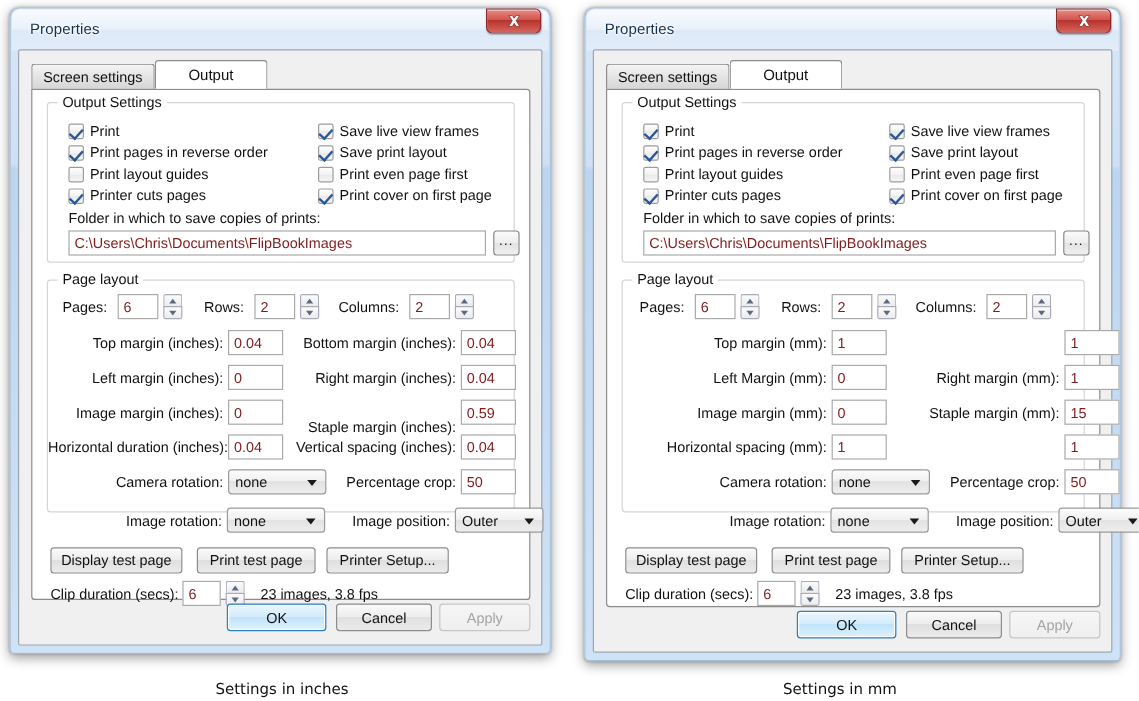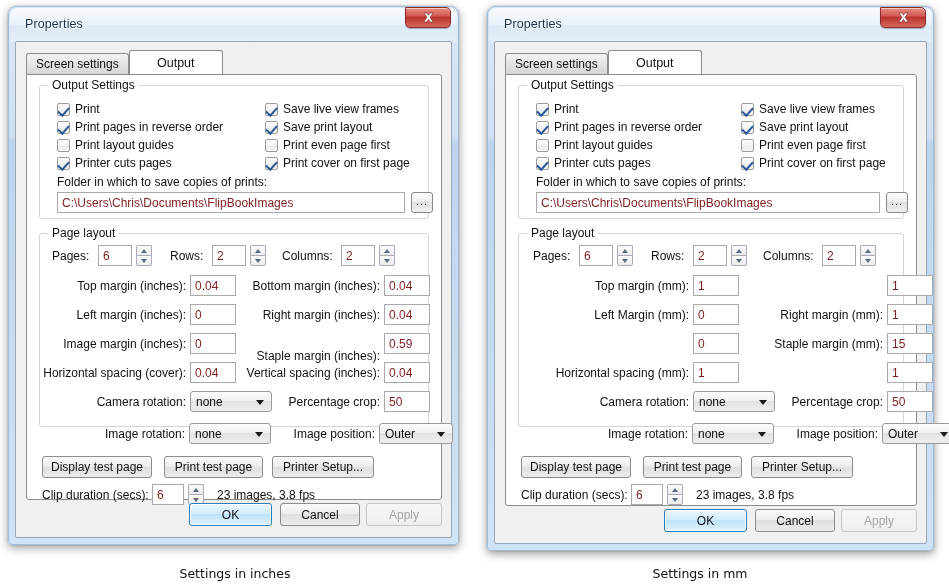--- a/index.html
+++ b/index.html
@@ -345,21 +345,21 @@
 
           <span class="lbl right" style="left:0px; width:146px; top:103px;">Image margin (inches):</span>
           <div class="txt" style="left:150px; top:99px; width:46px; height:21px;">
             <span>0</span>
           </div>
           <span class="lbl right" style="left:190px; width:150px; top:103px;margin-top:12px;">Staple margin (inches):</span>
           <div class="txt" style="left:344px; top:99px; width:46px; height:21px;">
             <span>0.59</span>
           </div>
 
-          <span class="lbl right" style="left:0px; width:146px; top:132px;">Horizontal spacing (cover):</span>
+          <span class="lbl right" style="left:0px; width:146px; top:132px;">Horizontal duration (inches):</span>
           <div class="txt" style="left:150px; top:128px; width:46px; height:21px;">
             <span>0.04</span>
           </div>
           <span class="lbl right" style="left:190px; width:150px; top:132px;">Vertical spacing (inches):</span>
           <div class="txt" style="left:344px; top:128px; width:46px; height:21px;">
             <span>0.04</span>
           </div>
 
           <span class="lbl right" style="left:0px; width:146px; top:161px;">Camera rotation:</span>
           <div class="combo" style="left:150px; top:157px; width:82px; height:21px;">
@@ -545,20 +545,21 @@
 
           <span class="lbl right" style="left:0px; width:170px; top:74px;">Left Margin (mm):</span>
           <div class="txt" style="left:174px; top:70px; width:46px; height:21px;">
             <span>0</span>
           </div>
           <span class="lbl right" style="left:200px; width:164px; top:74px;">Right margin (mm):</span>
           <div class="txt" style="left:368px; top:70px; width:46px; height:21px;">
             <span>1</span>
           </div>
 
+          <span class="lbl right" style="left:0px; width:170px; top:103px;">Image margin (mm):</span>
           <div class="txt" style="left:174px; top:99px; width:46px; height:21px;">
             <span>0</span>
           </div>
           <span class="lbl right" style="left:200px; width:164px; top:103px;">Staple margin (mm):</span>
           <div class="txt" style="left:368px; top:99px; width:46px; height:21px;">
             <span>15</span>
           </div>
 
           <span class="lbl right" style="left:0px; width:170px; top:132px;">Horizontal spacing (mm):</span>
           <div class="txt" style="left:174px; top:128px; width:46px; height:21px;">

